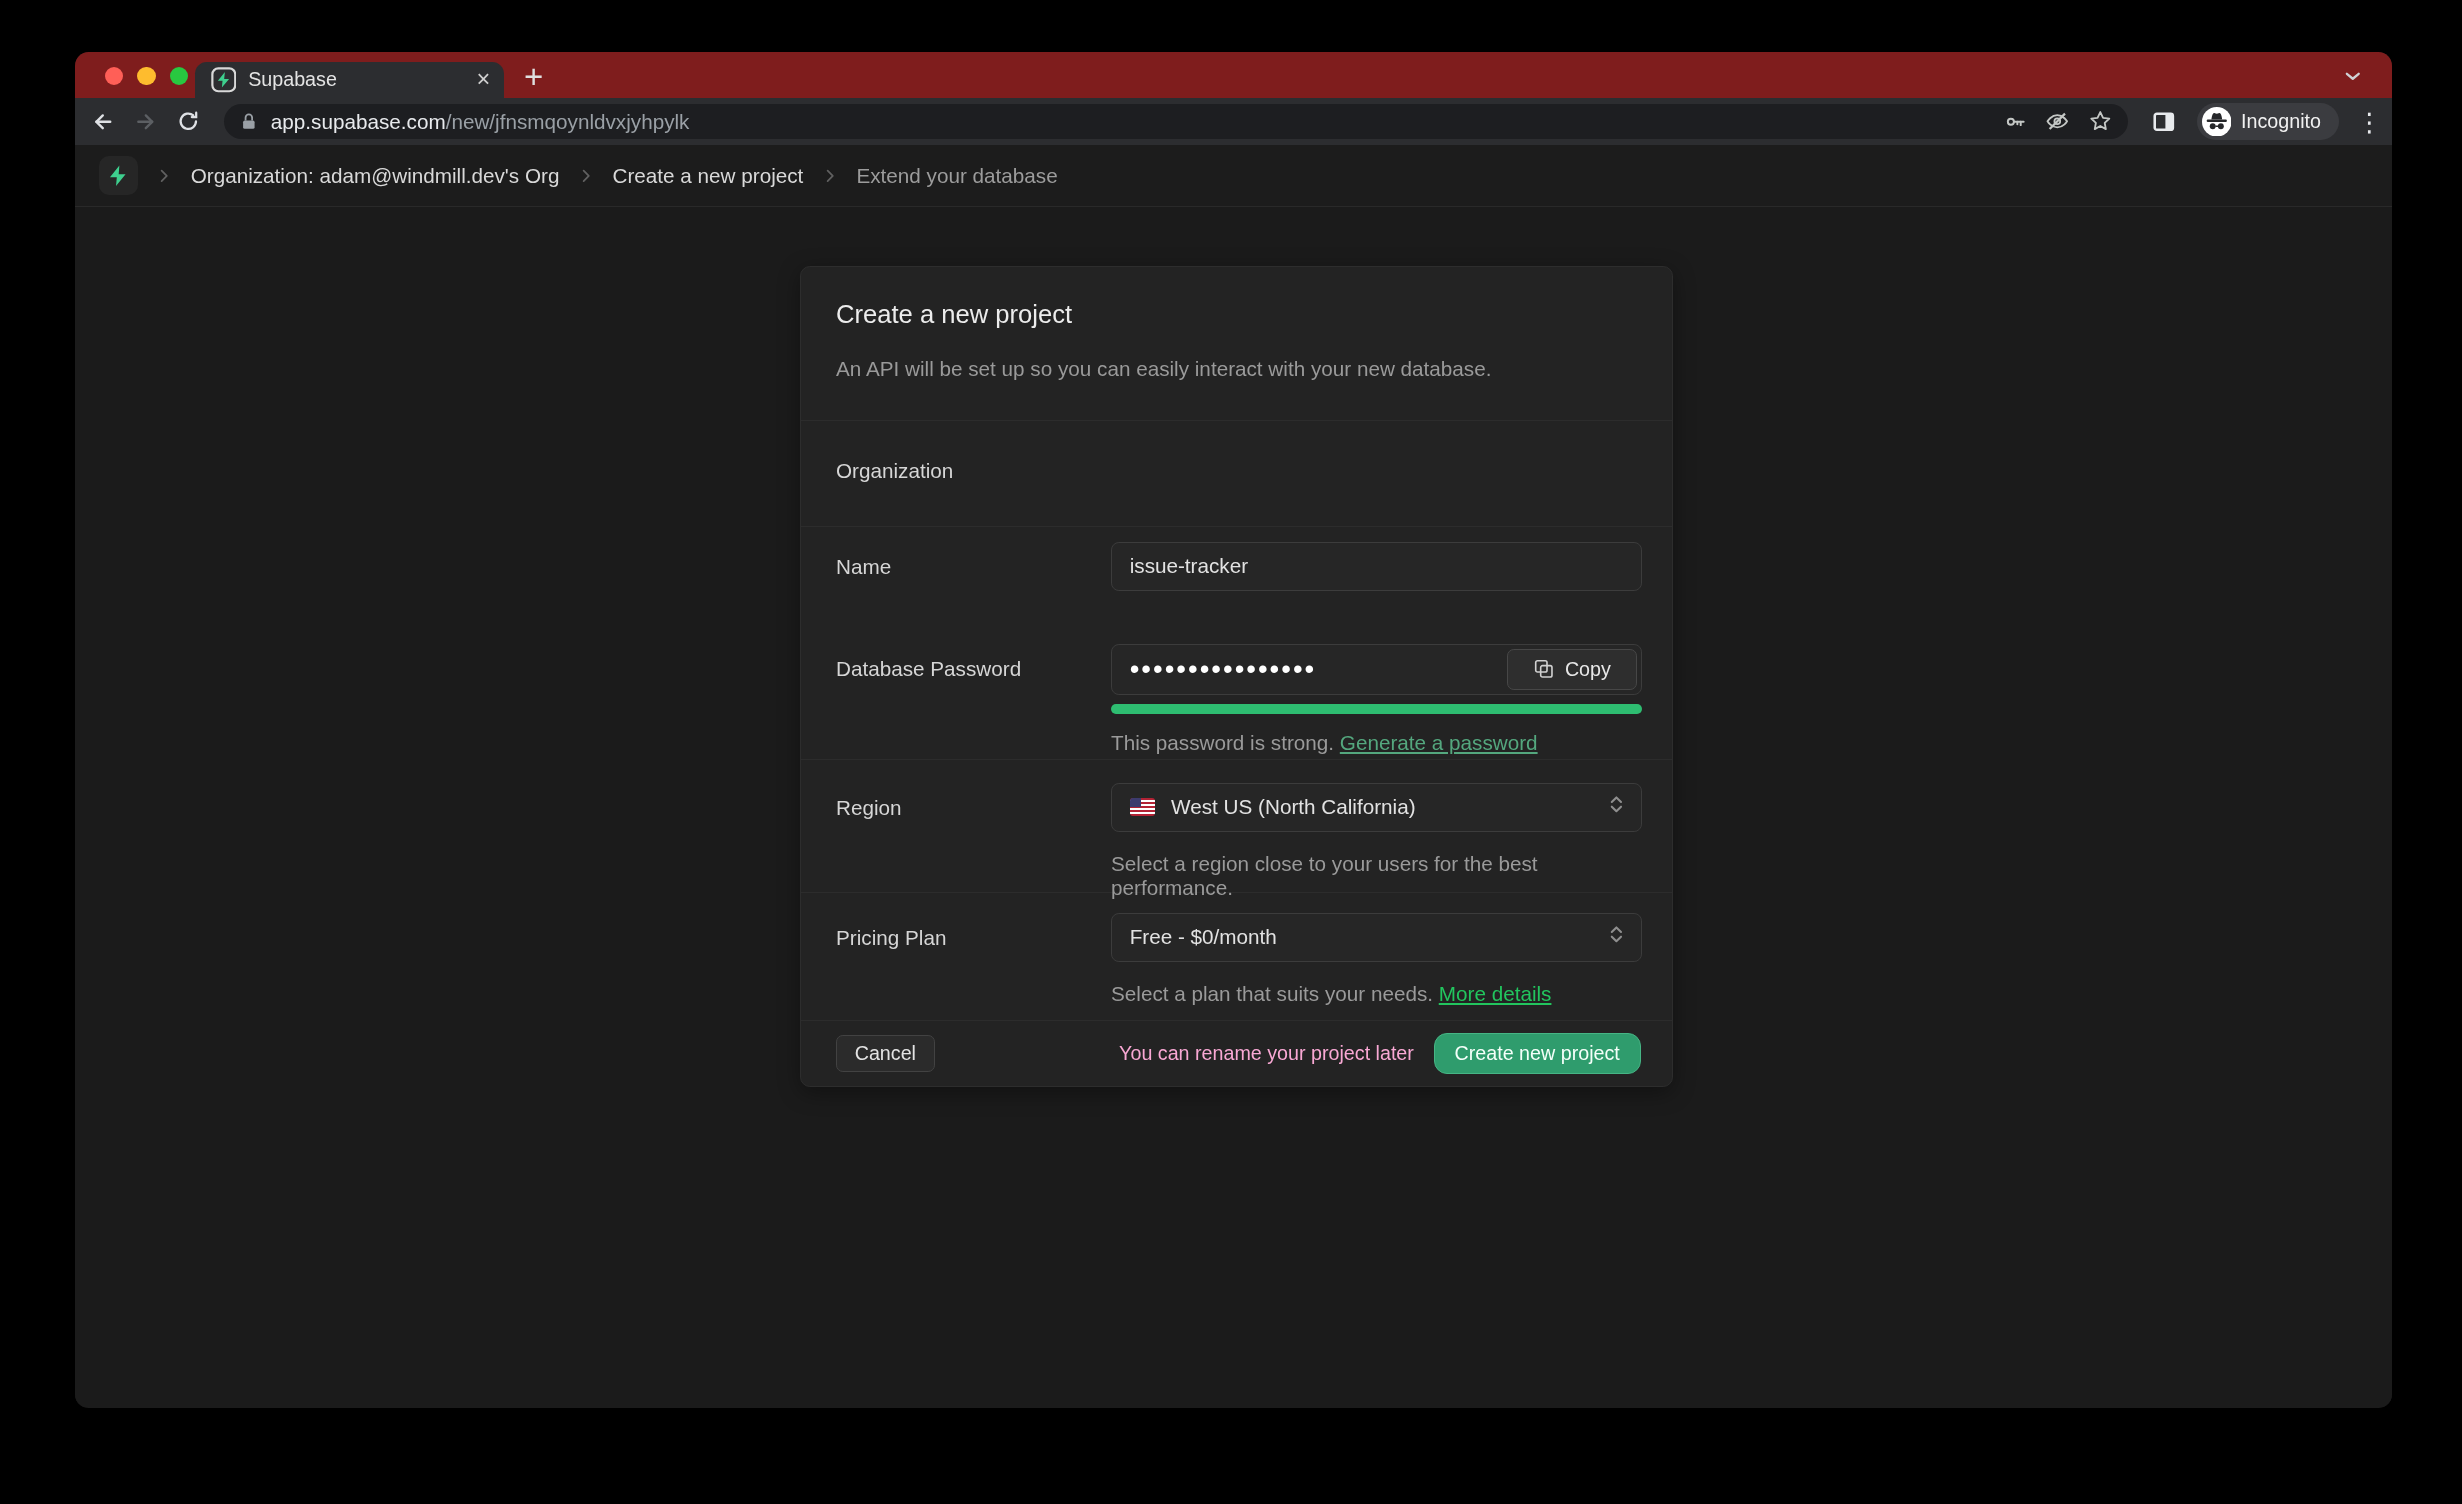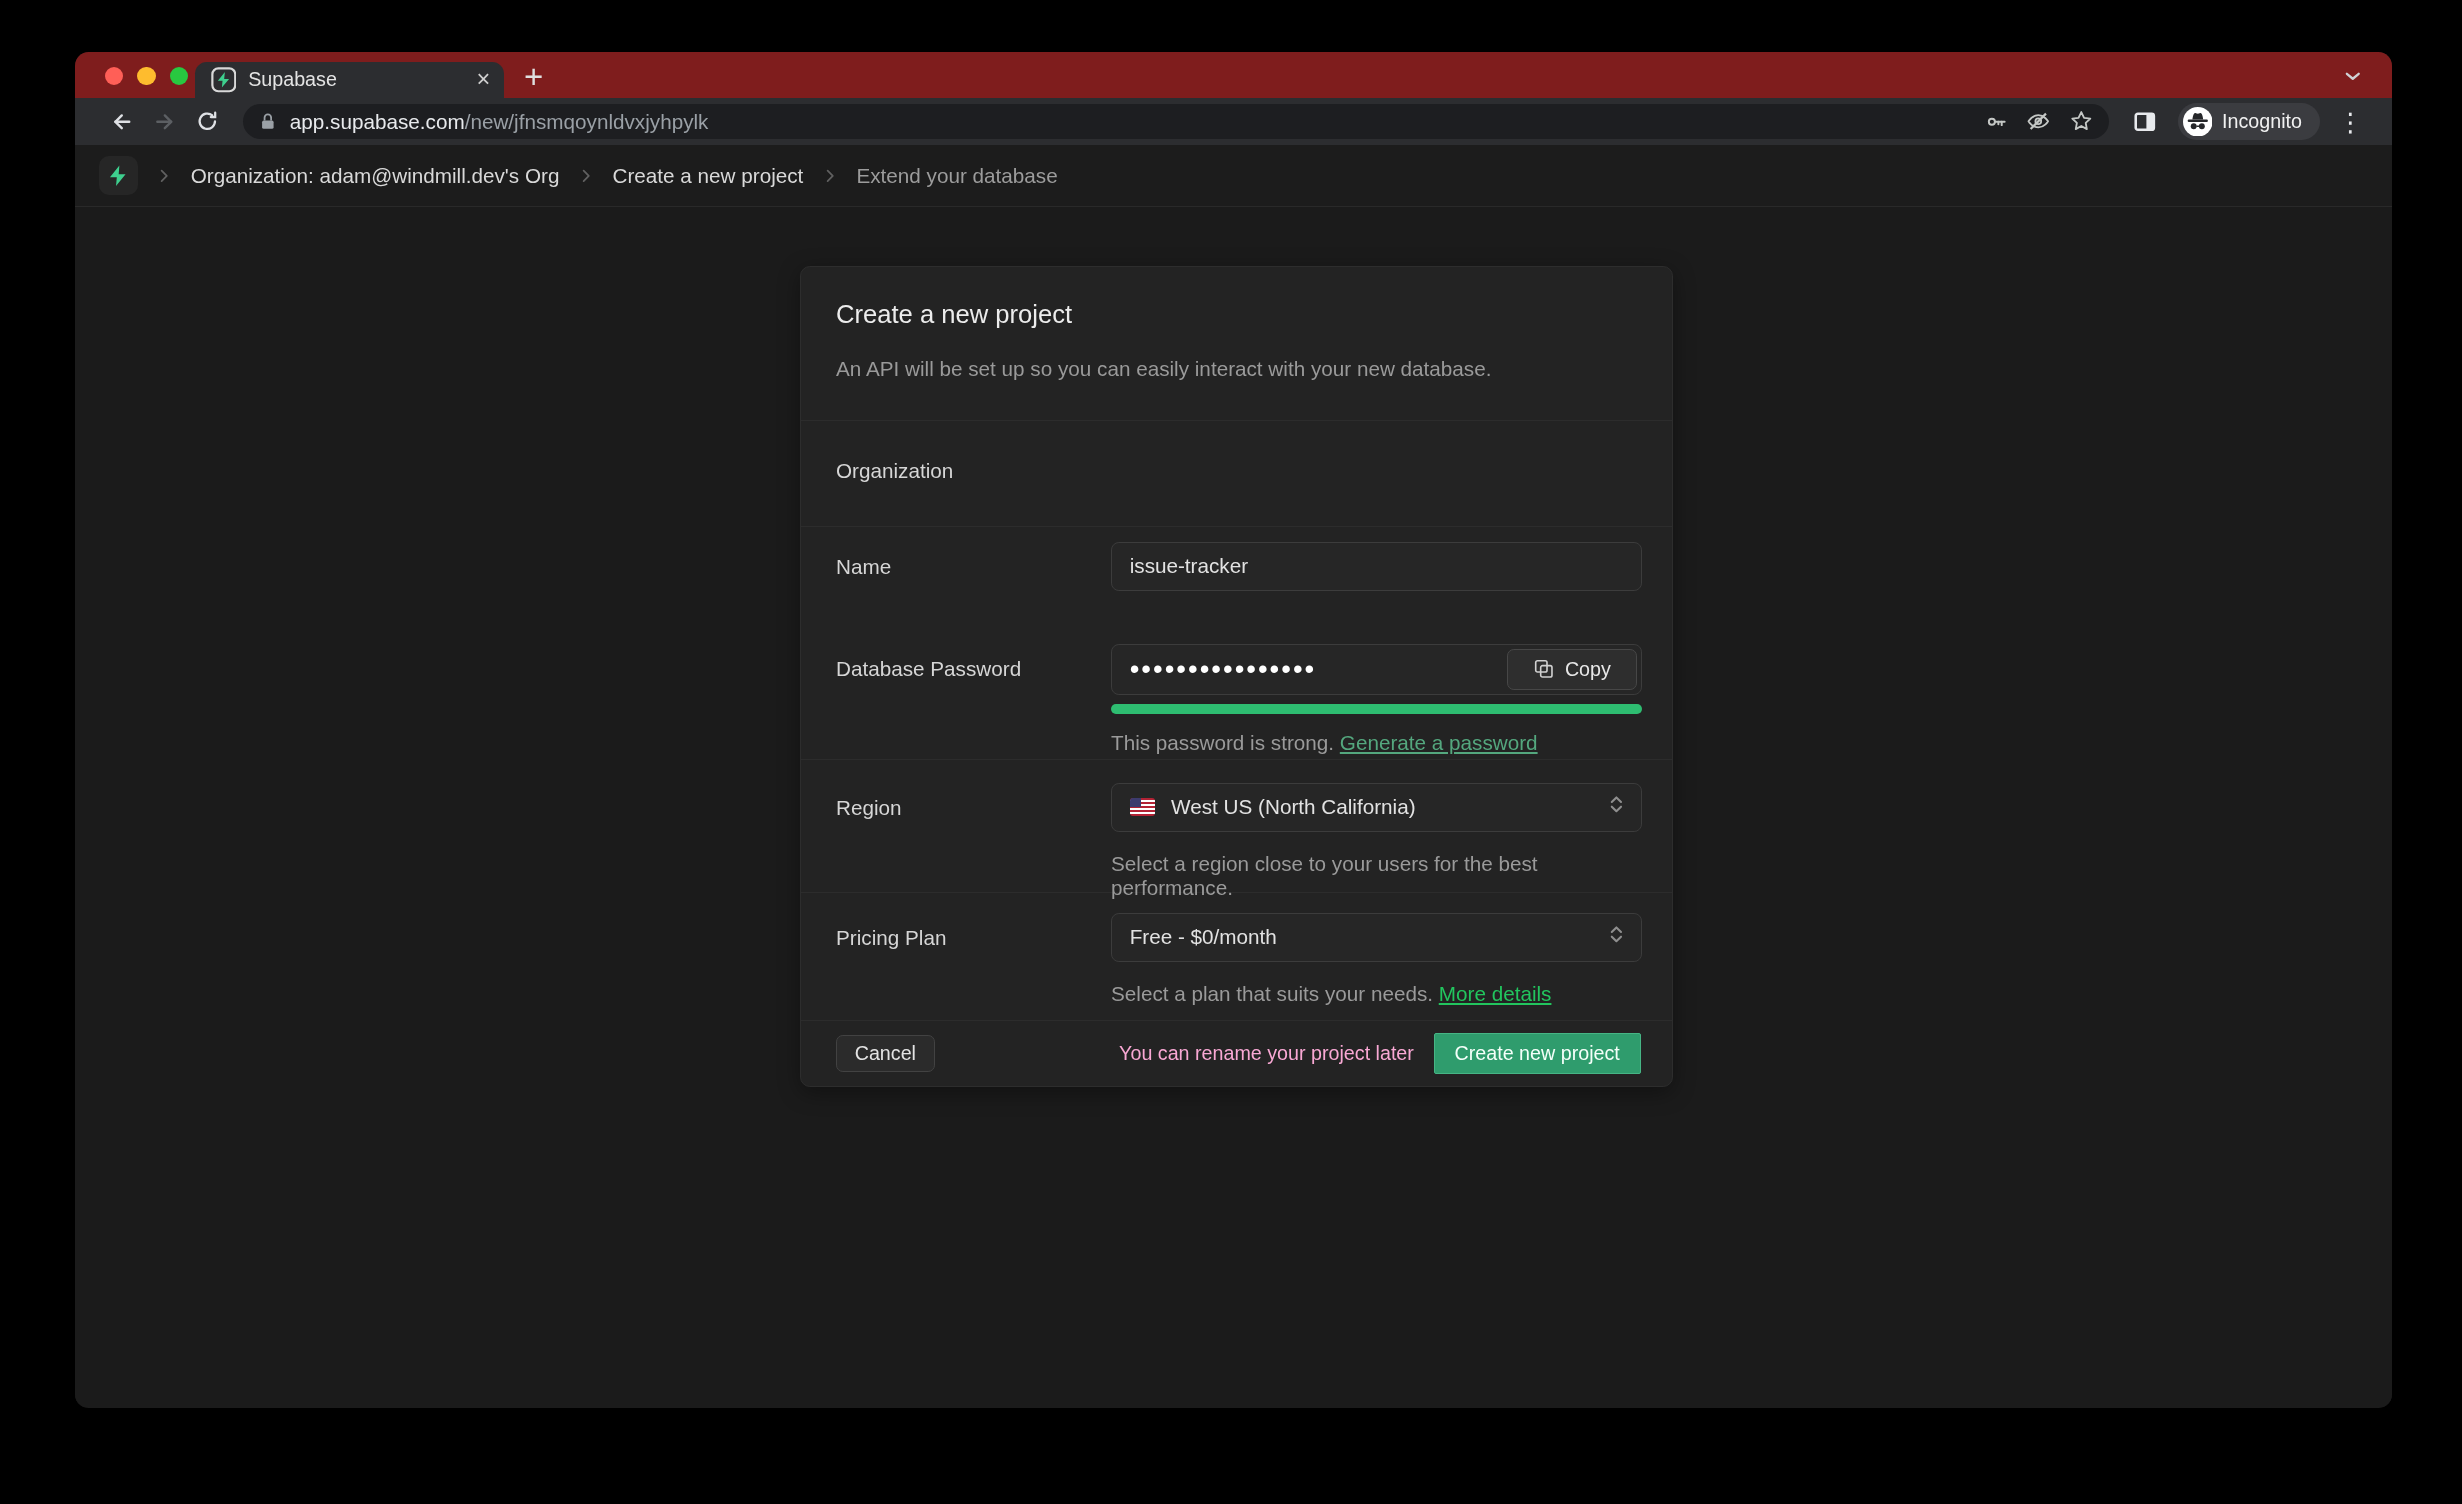--- a/index.html
+++ b/index.html
@@ -15,21 +15,21 @@
   .light { width:18.7px; height:18.7px; border-radius:50%; }
   .light.red { background:#ff5f57; } .light.yellow { background:#febc2e; } .light.green { background:#28c840; }
   .tab { position:absolute; left:120px; top:9.9px; width:309px; height:36px; background:#2c2d30;
          border-radius:11.8px 11.8px 0 0; display:flex; align-items:center; padding:0 13.8px 0 15.8px; gap:11.8px; }
   .tab-title { color:#e4e4e4; font-size:19.7px; flex:1; }
   .tab-close { color:#cfcfcf; font-size:23.6px; line-height:23.6px; }
   .newtab { position:absolute; left:449px; top:5.9px; color:#dfdfdf; font-size:33px; font-weight:300; }
   .strip-chev { position:absolute; right:27.6px; top:11.8px; }
 
   
-  .toolbar { height:47px; background:#2c2d30; display:flex; align-items:center; padding:0 29px; gap:7.9px; }
+  .toolbar { height:47px; background:#2c2d30; display:flex; align-items:center; padding:0 10px; gap:7.9px; }
   .navbtn { width:35px; height:35px; display:flex; align-items:center; justify-content:center; }
   .pill { flex:1; height:35px; background:#1d1e21; border-radius:17.7px; display:flex; align-items:center;
           padding:0 15.8px; gap:11.8px; margin:0 9.9px; }
   .url { font-size:20.7px; }
   .url-domain { color:#e8eaed; } .url-path { color:#9aa0a6; }
   .pill-spacer { flex:1; }
   .badge { height:37px; background:#3b3c40; border-radius:18.7px; display:flex; align-items:center;
            gap:9.9px; padding:0 17.7px 0 4.9px; margin-left:7.9px; }
   .spy { width:29.6px; height:29.6px; }
   .badge-label { color:#f1f1f1; font-size:19.7px; }
@@ -83,21 +83,21 @@
 
   .flag { width:25.6px; height:17.7px; border-radius:3px; position:relative; overflow:hidden;
           background:repeating-linear-gradient(to bottom, #b22234 0 2px, #ffffff 2px 3.9px); }
   .flag .canton { position:absolute; left:0; top:0; width:11.8px; height:8.9px; background:#3c3b6e; }
 
   .footer { height:66px; border-top:1px solid #2c2c2c; display:flex; align-items:center;
             padding:0 31.5px 0 35px; }
   .cancel-btn { height:37px; padding:0 17.7px; background:#2b2b2b; border:1px solid #424242; border-radius:6.9px;
                 color:#e3e3e3; font-size:19.7px; display:flex; align-items:center; }
   .footer-note { margin-left:auto; color:#f9a8d4; font-size:19.7px; margin-right:20px; }
-  .create-btn { height:41px; padding:0 19.7px; background:#2f9c6d; border:1px solid #46b585; border-radius:2px;
+  .create-btn { height:41px; padding:0 19.7px; background:#2f9c6d; border:1px solid #46b585; border-radius:13px;
                 color:#f4fff9; font-size:19.7px; display:flex; align-items:center; }
 </style>
 </head>
 <body>
 
 <div class="window">
 
   <div class="tabstrip">
     <div class="traffic">
       <div class="light red"></div>

